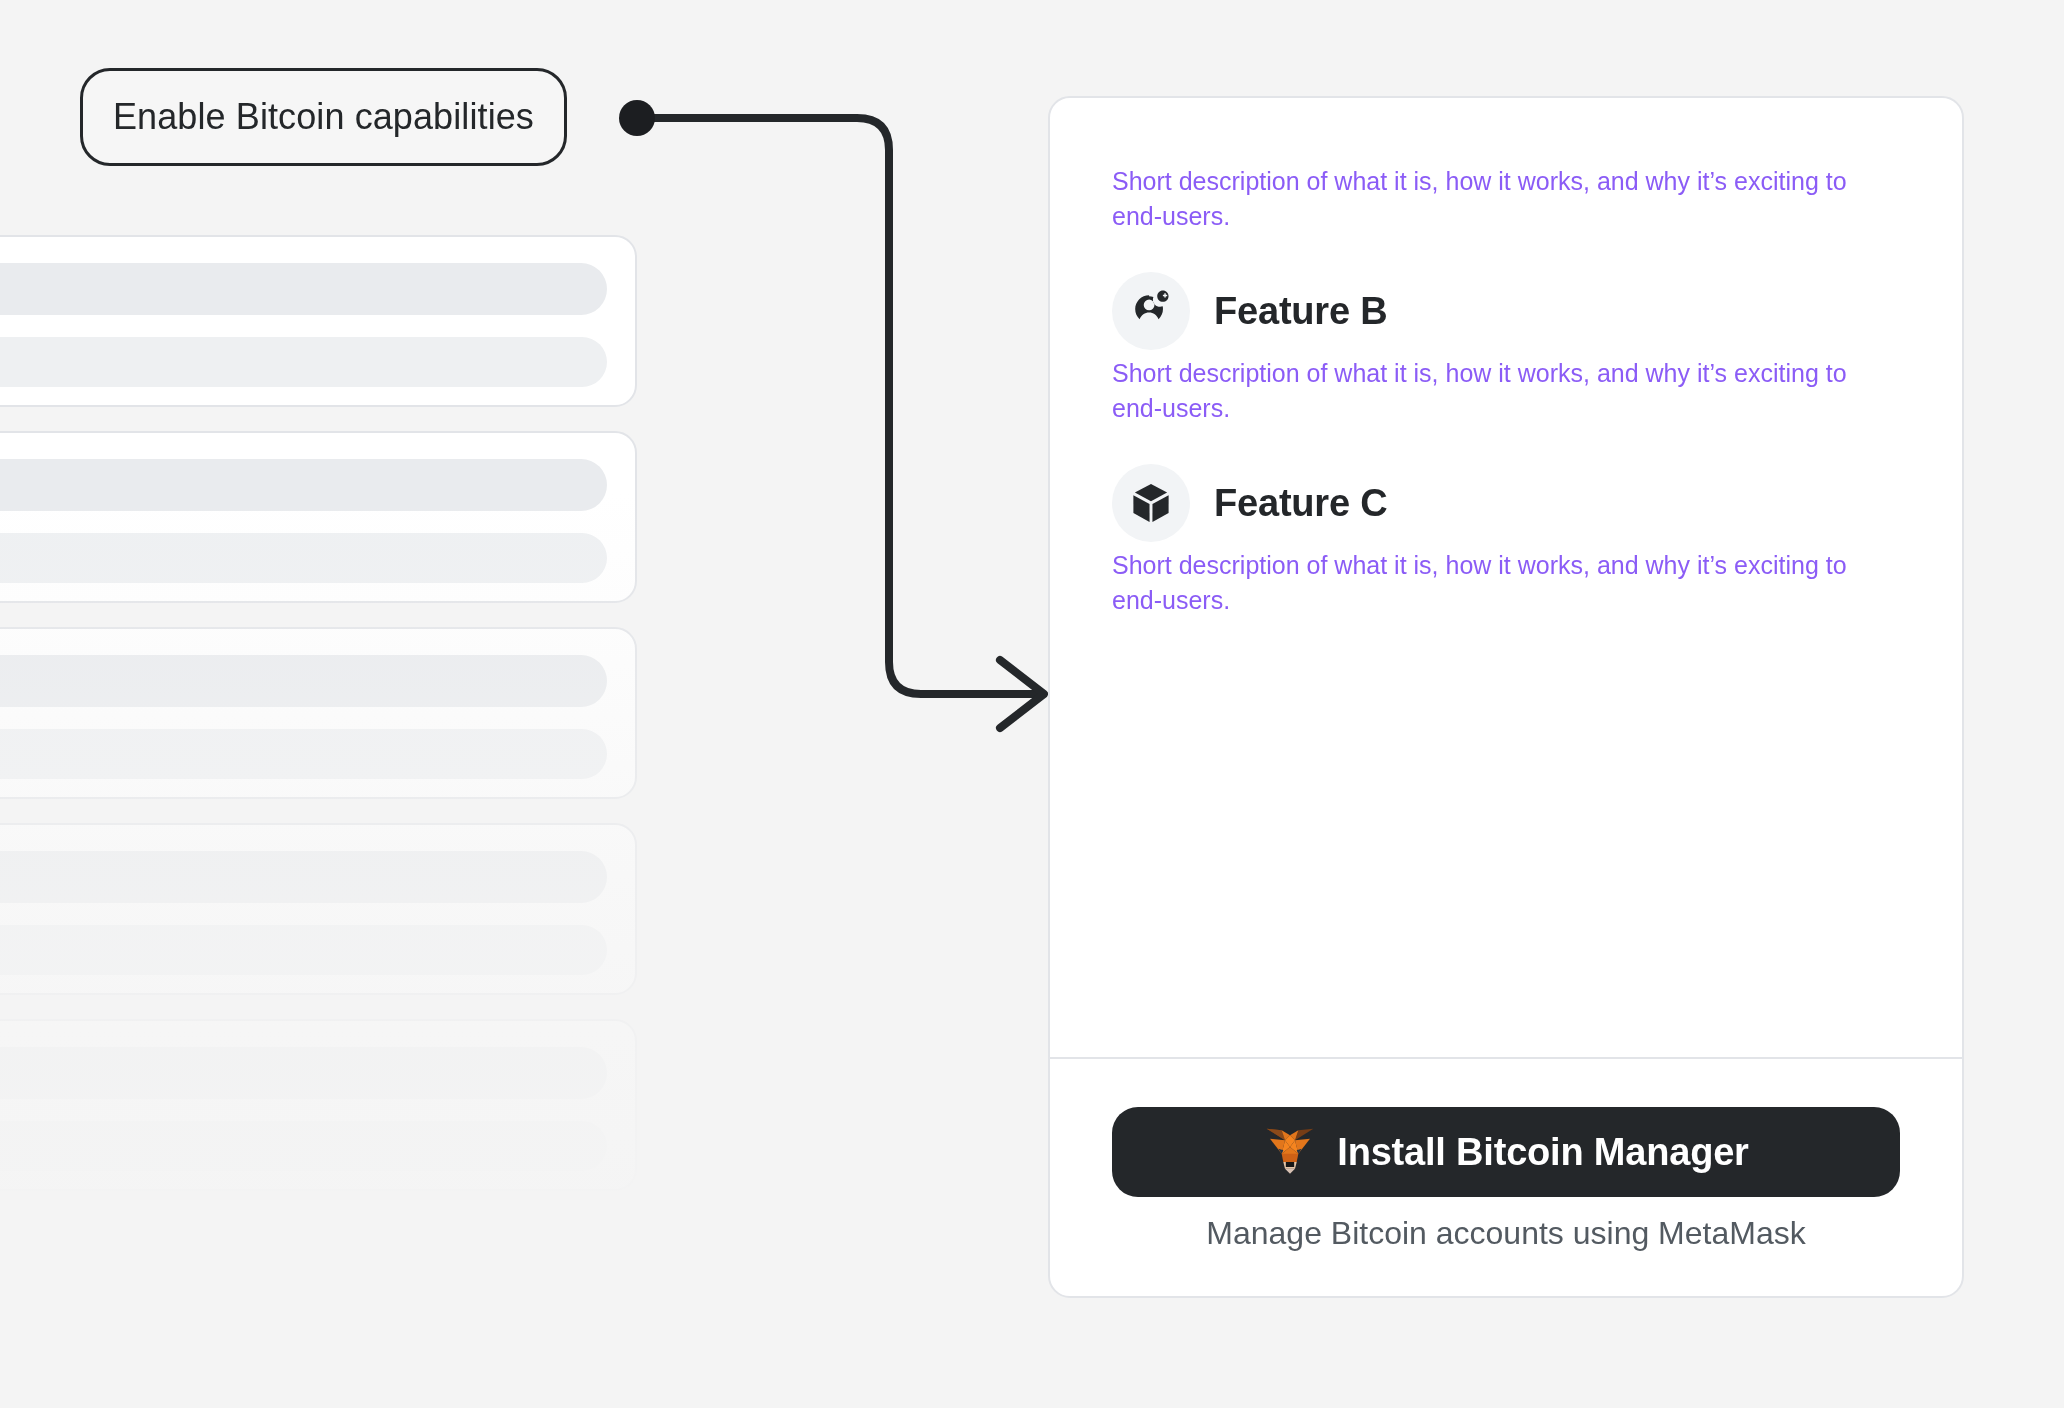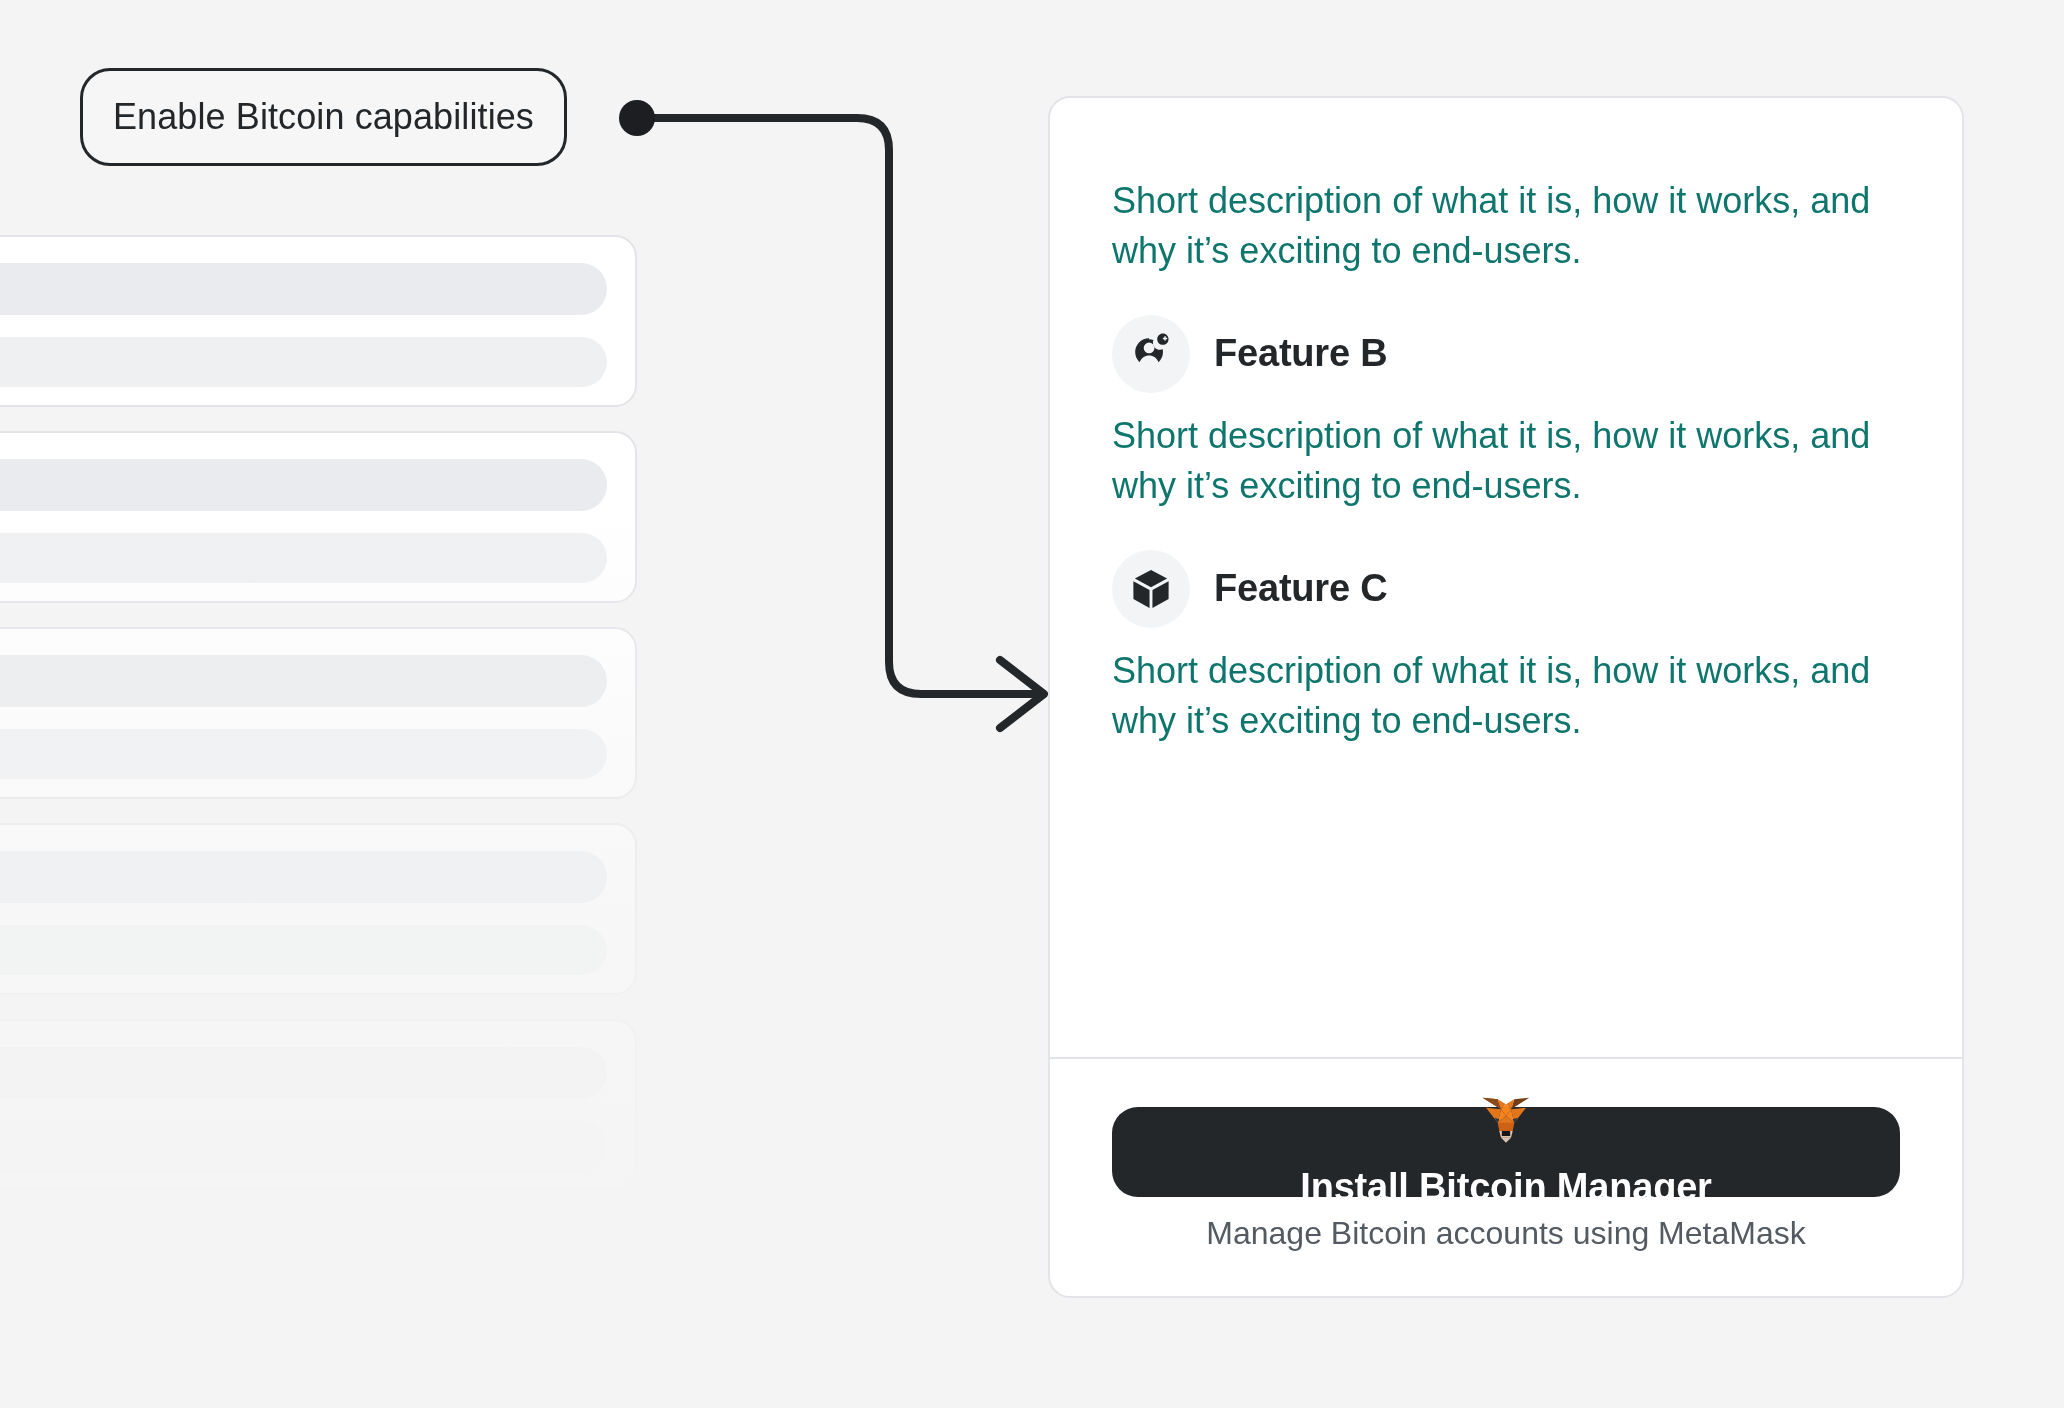--- a/index.html
+++ b/index.html
@@ -134,24 +134,24 @@
     justify-content: center;
     flex: none;
   }
   .feature-title {
     font-size: 38px;
     font-weight: 700;
     color: #24272a;
     letter-spacing: -0.2px;
   }
   .feature-desc {
-    margin-top: 18px;
-    font-size: 36px;
+    margin-top: 6px;
+    font-size: 25px;
     line-height: 1.40;
-    color: #0f766e;
+    color: #8b5cf6;
     max-width: 800px;
   }
 
   
   #card-divider {
     height: 2px;
     background: #e2e4e8;
     width: 100%;
     flex: none;
   }
@@ -165,21 +165,20 @@
     height: 90px;
     background: #24272a;
     border: none;
     border-radius: 26px;
     display: flex;
     align-items: center;
     justify-content: center;
     gap: 20px;
     cursor: pointer;
     padding: 0;
-    flex-direction: column;
   }
   #install-label {
     font-size: 38px;
     font-weight: 700;
     color: #ffffff;
     letter-spacing: -0.2px;
   }
   #footer-caption {
     margin-top: 18px;
     font-size: 32px;

